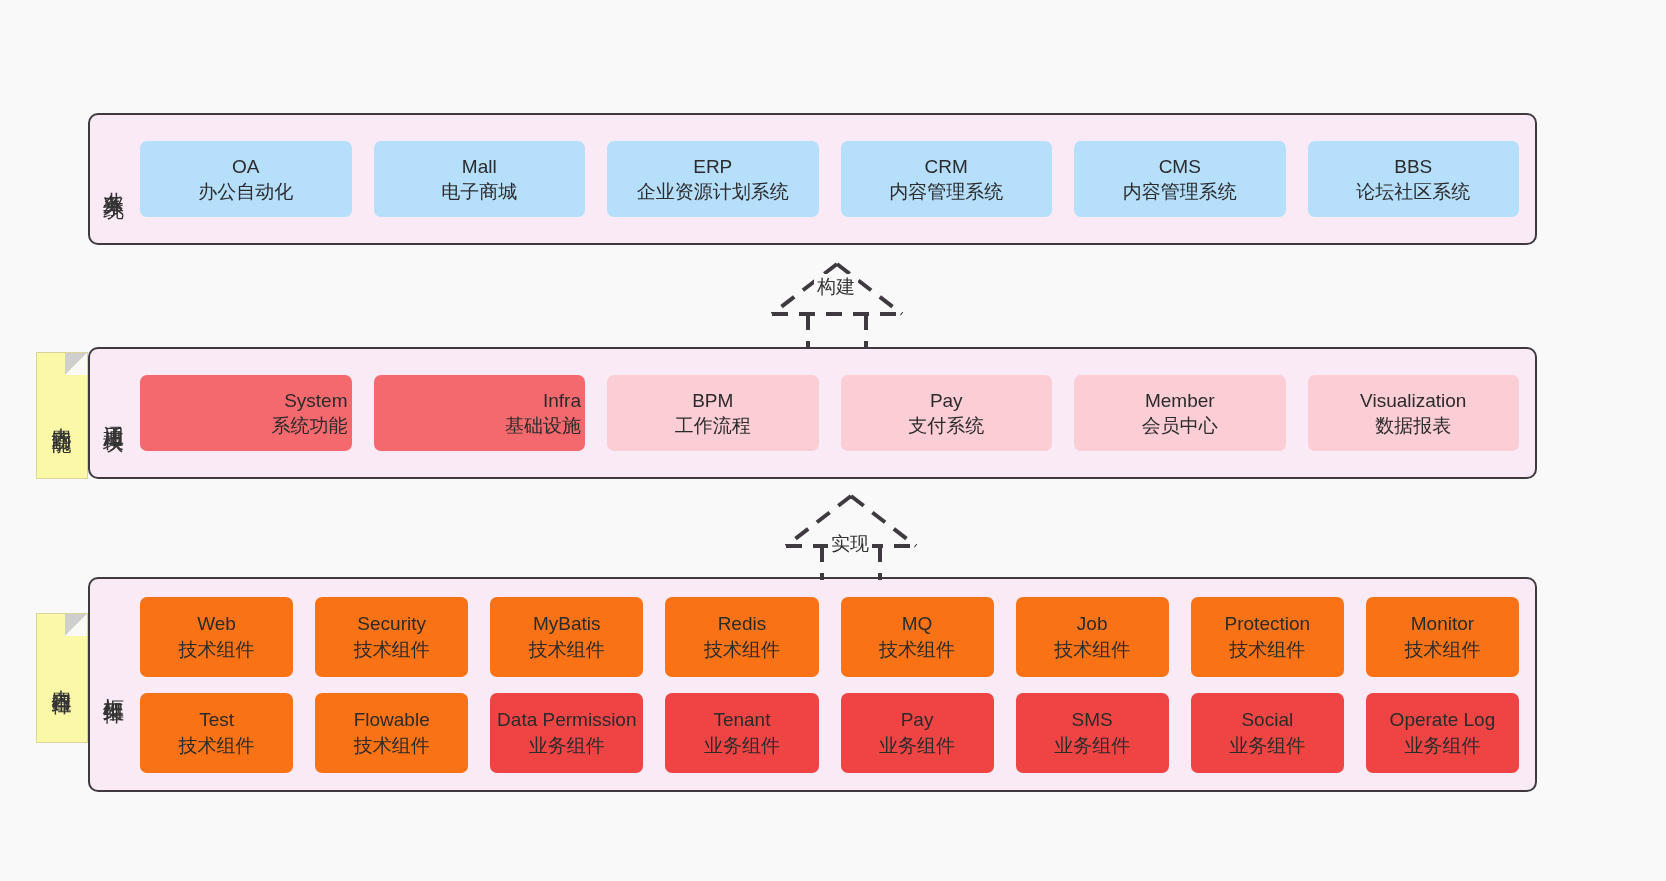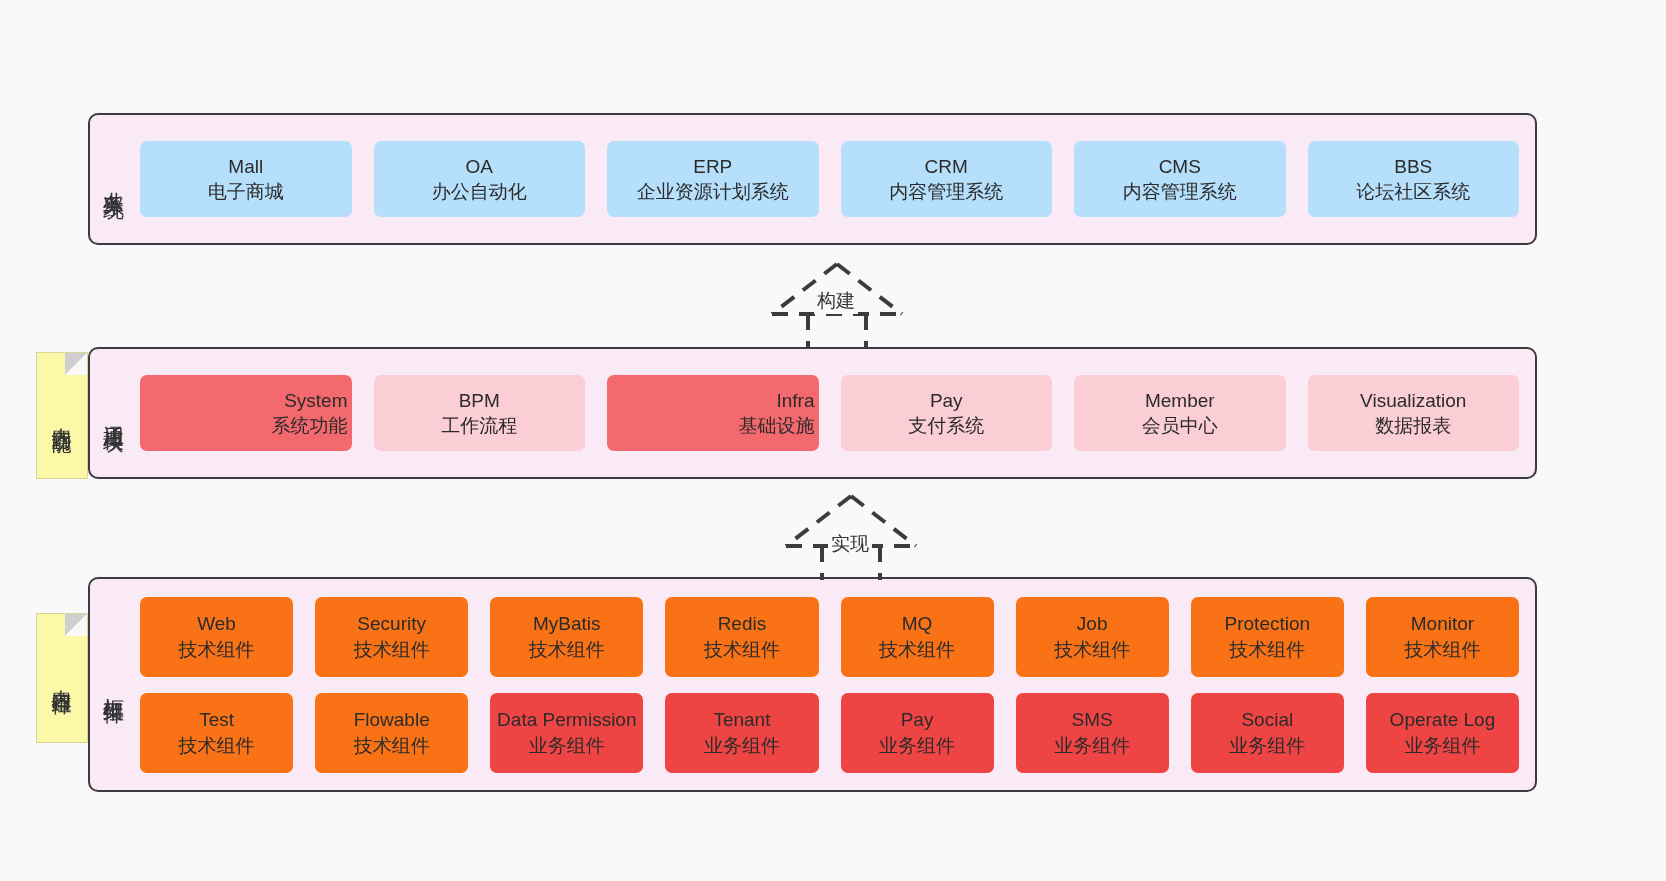--- a/index.html
+++ b/index.html
@@ -134,38 +134,38 @@
   .connector svg { display: block; overflow: visible; }
   .connector-label {
     position: absolute;
     font-size: 19px;
     color: #333333;
     background: #f9f9f9;
     padding: 0 3px;
     white-space: nowrap;
   }
   #connector-build  { left: 752px; top: 258px; width: 170px; height: 90px; }
-  #connector-build .connector-label  { left: 62px; top: 30px; }
+  #connector-build .connector-label  { left: 62px; top: 16px; }
   #connector-impl   { left: 766px; top: 490px; width: 170px; height: 90px; }
   #connector-impl  .connector-label  { left: 62px; top: 34px; margin-top: 7px; }
 </style>
 </head>
 <body>
 
 <div class="layer" id="layer-business">
   <div class="layer-title">业务系统</div>
   <div class="layer-body">
     <div class="row">
       <div class="cell c-blue">
+        <span class="cap">OA</span>
+        <span class="sub">办公自动化</span>
+      </div>
+      <div class="cell c-blue">
         <span class="cap">Mall</span>
         <span class="sub">电子商城</span>
-      </div>
-      <div class="cell c-blue">
-        <span class="cap">OA</span>
-        <span class="sub">办公自动化</span>
       </div>
       <div class="cell c-blue">
         <span class="cap">ERP</span>
         <span class="sub">企业资源计划系统</span>
       </div>
       <div class="cell c-blue">
         <span class="cap">CRM</span>
         <span class="sub">内容管理系统</span>
       </div>
       <div class="cell c-blue">
@@ -191,27 +191,27 @@
 <div class="sticky" id="sticky-modules">内置功能</div>
 
 <div class="layer" id="layer-modules">
   <div class="layer-title">通用模块</div>
   <div class="layer-body">
     <div class="row">
       <div class="cell c-red">
         <span class="cap">System</span>
         <span class="sub">系统功能</span>
       </div>
+      <div class="cell c-red">
+        <span class="cap">Infra</span>
+        <span class="sub">基础设施</span>
+      </div>
       <div class="cell c-pink">
         <span class="cap">BPM</span>
         <span class="sub">工作流程</span>
-      </div>
-      <div class="cell c-red">
-        <span class="cap">Infra</span>
-        <span class="sub">基础设施</span>
       </div>
       <div class="cell c-pink">
         <span class="cap">Pay</span>
         <span class="sub">支付系统</span>
       </div>
       <div class="cell c-pink">
         <span class="cap">Member</span>
         <span class="sub">会员中心</span>
       </div>
       <div class="cell c-pink">

